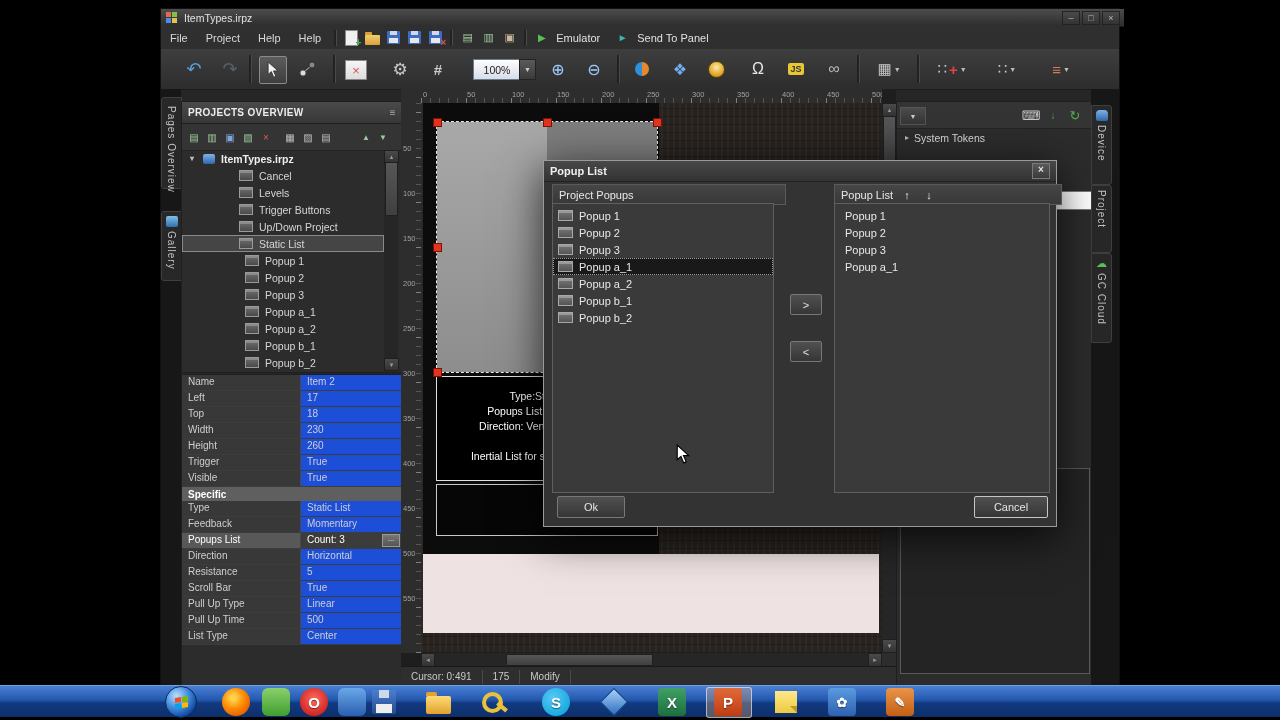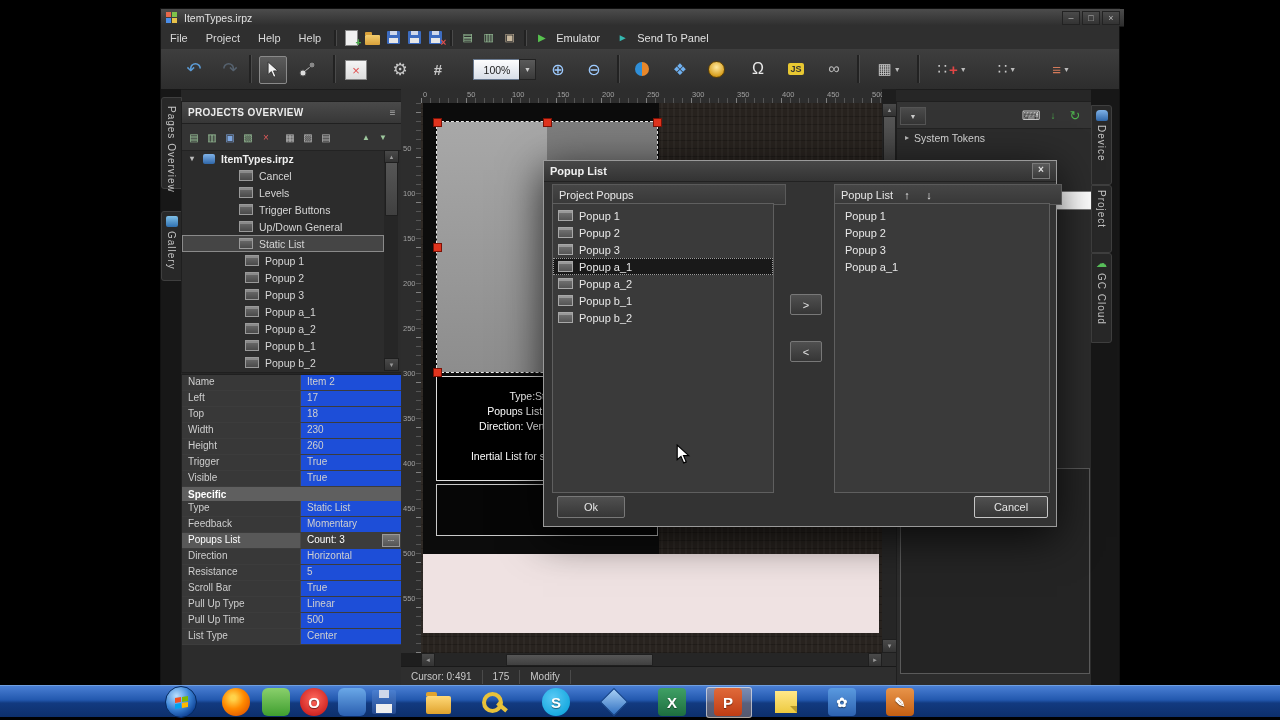--- a/index.html
+++ b/index.html
@@ -306,21 +306,21 @@
       <div class="trow">
           <span class="tico"></span>
           <span>Levels</span>
         </div>
       <div class="trow">
           <span class="tico"></span>
           <span>Trigger Buttons</span>
         </div>
       <div class="trow">
           <span class="tico"></span>
-          <span>Up/Down General</span>
+          <span>Up/Down Project</span>
         </div>
       <div class="trow sel">
           <span class="tico"></span>
           <span>Static List</span>
         </div>
       <div class="trow popup">
           <span class="tico"></span>
           <span>Popup 1</span>
         </div>
       <div class="trow popup">

